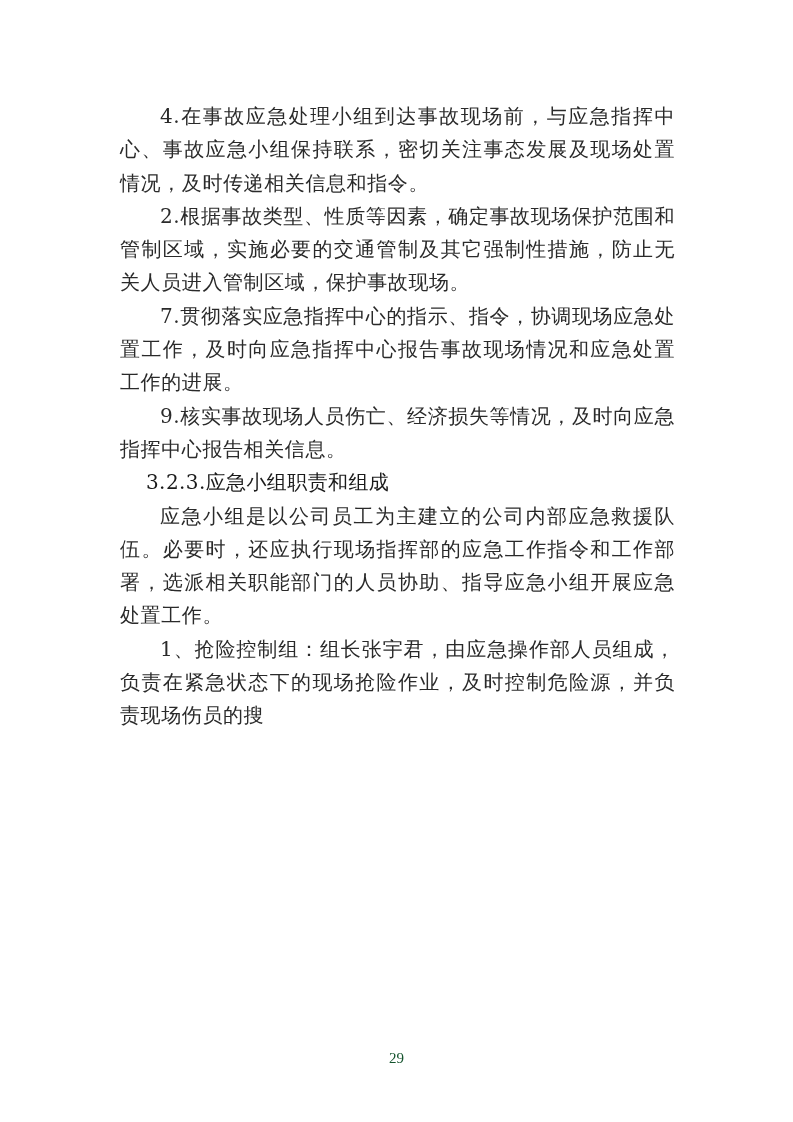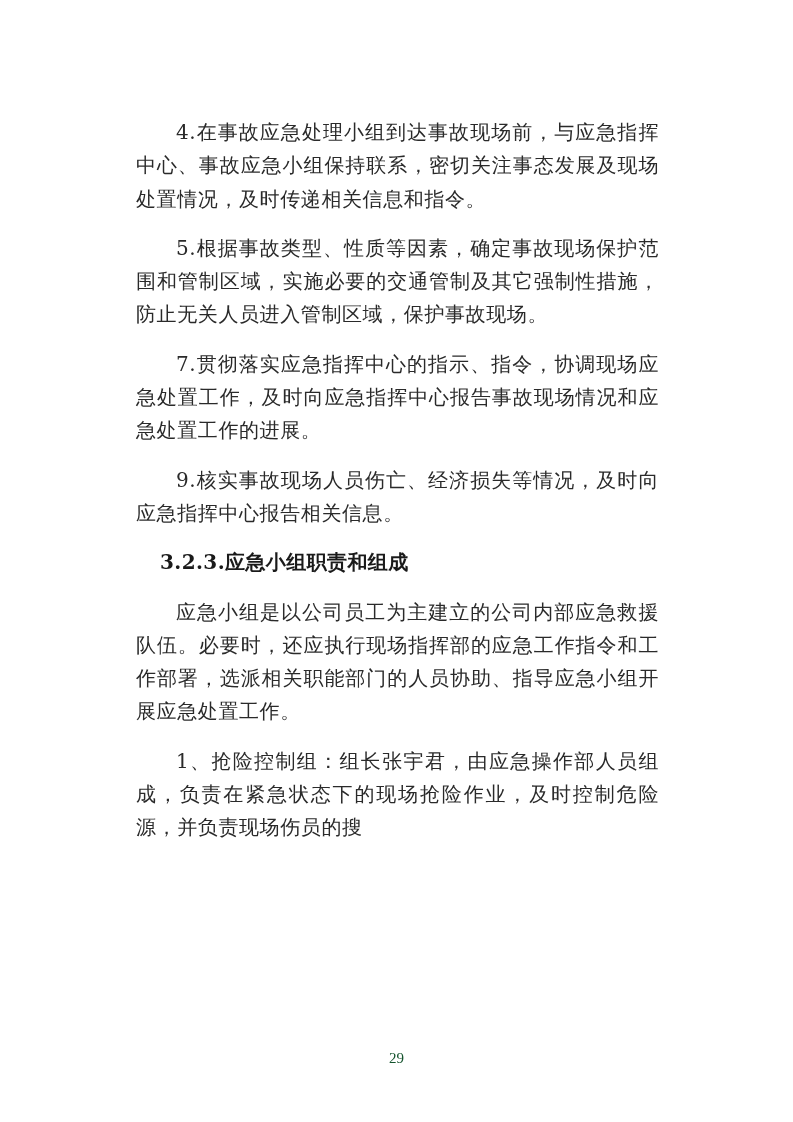--- a/index.html
+++ b/index.html
@@ -4,37 +4,37 @@
 <style>
   html, body { margin: 0; padding: 0; background: #ffffff; }
   body { width: 793px; height: 1122px; position: relative; overflow: hidden; }
   .page { position: absolute; left: 0; top: 0; width: 793px; height: 1122px; background: #fff; }
   .content {
     position: absolute; left: 120px; top: 100px; width: 555px;
     font-family: "DejaVu Serif", "Liberation Serif", serif;
     font-size: 20px; line-height: 33.3px; color: #2a2a2a;
     text-align: justify; text-justify: inter-character;
   }
-  .content p { margin: 16px; text-indent: 2em; letter-spacing: 0.6px; }
+  .content p { margin: 0; text-indent: 2em; letter-spacing: 0.6px; }
   .content h3 {
-    margin: 14px; text-indent: 1.3em; font-size: 20px; font-weight: bold;
+    margin: 0; text-indent: 1.3em; font-size: 20px; font-weight: normal;
     line-height: 33.3px; color: #1a1a1a; letter-spacing: 0.4px;
   }
   .page-number {
     position: absolute; top: 1050px; left: 0; width: 793px; text-align: center;
     font-family: "Liberation Serif", serif; font-size: 15px; color: #14532d;
   }
 </style>
 </head>
 <body>
 
 <div class="page">
   <div class="content">
     <p>4.在事故应急处理小组到达事故现场前，与应急指挥中心、事故应急小组保持联系，密切关注事态发展及现场处置情况，及时传递相关信息和指令。</p>
-    <p>5.根据事故类型、性质等因素，确定事故现场保护范围和管制区域，实施必要的交通管制及其它强制性措施，防止无关人员进入管制区域，保护事故现场。</p>
+    <p>2.根据事故类型、性质等因素，确定事故现场保护范围和管制区域，实施必要的交通管制及其它强制性措施，防止无关人员进入管制区域，保护事故现场。</p>
     <p>7.贯彻落实应急指挥中心的指示、指令，协调现场应急处置工作，及时向应急指挥中心报告事故现场情况和应急处置工作的进展。</p>
     <p>9.核实事故现场人员伤亡、经济损失等情况，及时向应急指挥中心报告相关信息。</p>
     <h3>3.2.3.应急小组职责和组成</h3>
     <p>应急小组是以公司员工为主建立的公司内部应急救援队伍。必要时，还应执行现场指挥部的应急工作指令和工作部署，选派相关职能部门的人员协助、指导应急小组开展应急处置工作。</p>
     <p>1、抢险控制组：组长张宇君，由应急操作部人员组成，负责在紧急状态下的现场抢险作业，及时控制危险源，并负责现场伤员的搜</p>
   </div>
   <div class="page-number">29</div>
 </div>
 
 </body></html>

